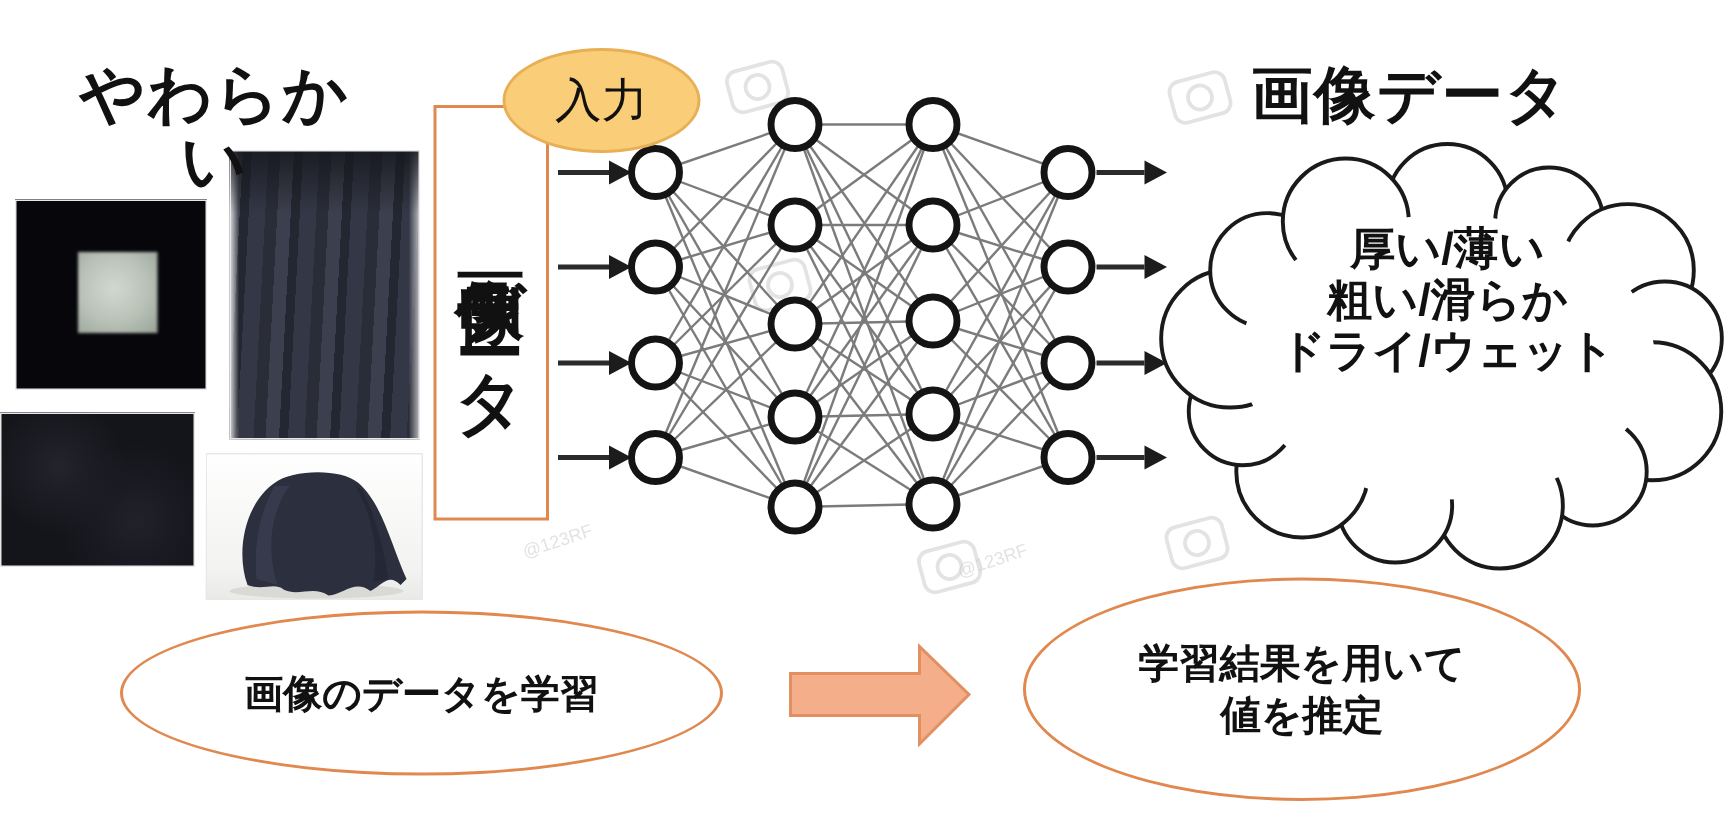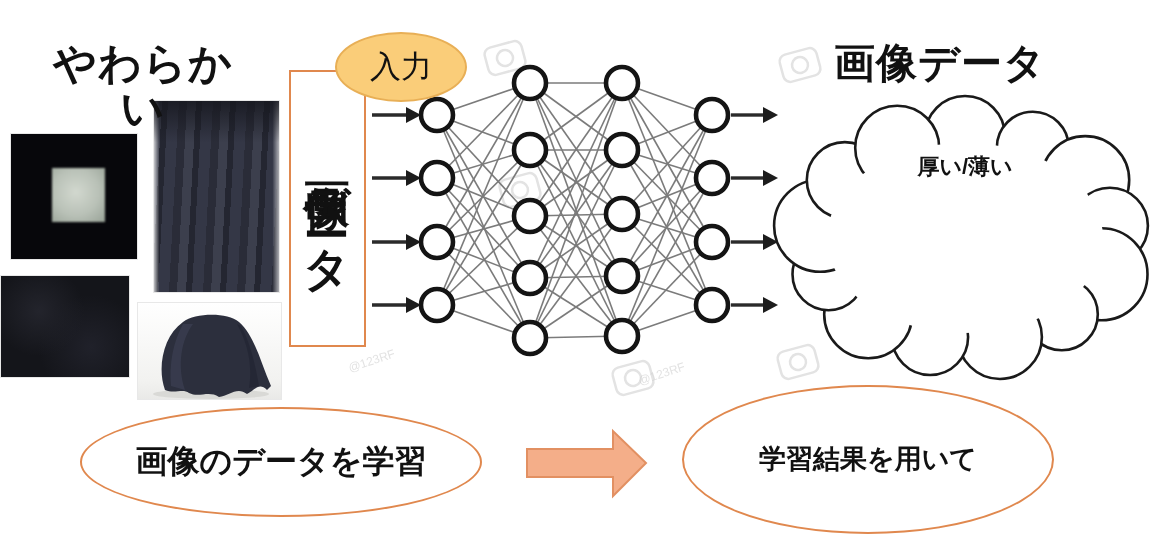--- a/index.html
+++ b/index.html
@@ -14,27 +14,27 @@
   .heading{font-weight:700;text-align:center;letter-spacing:1px;line-height:1.05;}
   #h-left{left:36px;top:41px;width:214px;font-size:43px;}
   #h-center{left:503px;top:5px;width:152px;font-size:45px;}
   #h-right{left:790px;top:42px;width:300px;font-size:41px;}
   #badge{left:335px;top:32px;width:128px;height:66px;border-radius:50%;
     background:var(--badge-fill);border:2px solid var(--badge-border);
     display:flex;align-items:center;justify-content:center;font-size:31px;font-weight:400;}
   #databox{left:289px;top:70px;width:77px;height:277px;border:2.5px solid var(--accent);
     box-sizing:border-box;display:flex;align-items:center;justify-content:center;
     writing-mode:vertical-rl;font-size:46px;font-weight:700;letter-spacing:4px;background:#fff;}
-  #cloud-text{left:795px;top:150px;width:340px;text-align:center;font-size:22px;
+  #cloud-text{left:795px;top:150px;width:340px;text-align:center;font-size:30px;
     font-weight:700;line-height:34px;white-space:nowrap;}
   #cloud-text span{display:block;}
   .process-ellipse{border:2px solid var(--accent);border-radius:50%;background:#fff;
     display:flex;flex-direction:column;align-items:center;justify-content:center;
     font-weight:700;text-align:center;}
-  #ellipse-left{left:80px;top:407px;width:398px;height:106px;font-size:32px;}
+  #ellipse-left{left:80px;top:407px;width:398px;height:106px;font-size:26px;}
   #ellipse-right{left:682px;top:385px;width:368px;height:145px;font-size:27px;line-height:35px;}
   
   .fab{box-shadow:0 0 0 1px #e8e8e8 inset;}
   #img1{left:10px;top:133px;width:128px;height:127px;background:#07070b;}
   #img1 .sq{position:absolute;left:42px;top:35px;width:53px;height:54px;
     background:radial-gradient(circle at 45% 45%,#d2d8cf 0%,#b9c1b7 55%,#98a297 100%);
     filter:blur(1.2px);}
   #img2{left:153px;top:100px;width:127px;height:193px;
     background:
       linear-gradient(180deg,rgba(22,23,30,.85) 0%,rgba(22,23,30,0) 22%),
@@ -219,22 +219,25 @@
   </svg>
 
   <div class="abs heading" id="h-left">やわらかい</div>
   <div class="abs heading" id="h-right">画像データ</div>
 
   <div class="abs" id="databox">画像データ</div>
   <div class="abs" id="badge">入力</div>
 
   <div class="abs" id="cloud-text">
     <span>厚い/薄い</span>
+    <span>粗い/滑らか</span>
+    <span>ドライ/ウェット</span>
   </div>
 
   <div class="abs process-ellipse" id="ellipse-left">
     <span>画像のデータを学習</span>
   </div>
   <div class="abs process-ellipse" id="ellipse-right">
     <span>学習結果を用いて</span>
+    <span>値を推定</span>
   </div>
 
 </div>
 
 </body></html>

